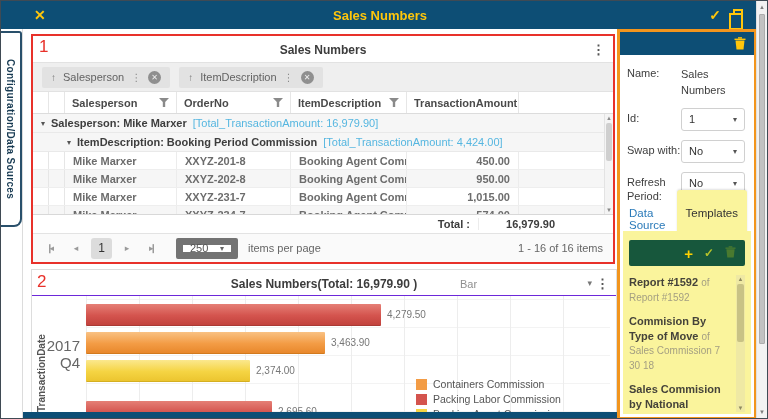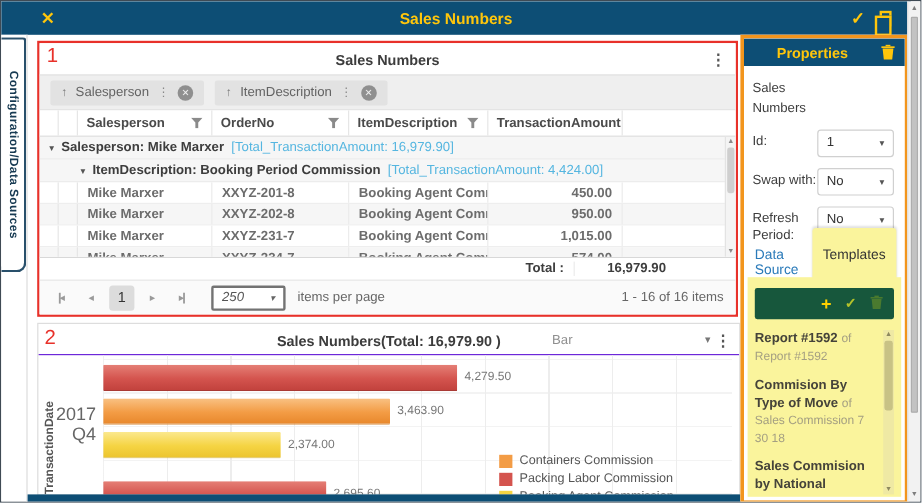--- a/index.html
+++ b/index.html
@@ -64,21 +64,21 @@
   .ms-thumb { position:absolute; left:1px; right:1px; top:9px; height:38px; background:#cfcfcf; border-radius:2px; }
 
   .total-row { height:20px; flex:0 0 20px; display:flex; align-items:center; border-top:1px solid #d8d8d8; border-bottom:1px solid #e3e3e3; background:#fff; }
   .t-label { width:446px; flex:0 0 446px; text-align:right; font-weight:bold; color:#3d3d3d; padding-right:8px; border-right:1px solid #ececec; }
   .t-value { width:76px; flex:0 0 76px; text-align:right; font-weight:bold; color:#3d3d3d; }
 
   .pager { flex:1; background:#fafafa; display:flex; align-items:center; padding:0 10px; gap:6px; color:#666; }
   .pg-btn { width:18px; height:18px; display:flex; align-items:center; justify-content:center; color:#9a9a9a; font-size:9px; } 
   .pg-bar { color:#9a9a9a; font-size:9px; margin:0 -4px; }
   .pg-num { width:21px; height:21px; background:#dcdcdc; border-radius:3px; display:flex; align-items:center; justify-content:center; color:#333; font-size:12px; }
-  .pg-size { margin-left:10px; width:62px; height:21px; background:#fff; border:2px solid #737373; border-radius:2px; display:flex; align-items:center; justify-content:space-between; padding:0 7px; color:#555;font-style:italic; }
+  .pg-size { margin-left:10px; width:62px; height:21px; background:#fff; border:7px solid #737373; border-radius:2px; display:flex; align-items:center; justify-content:space-between; padding:0 7px; color:#555; }
   .pg-size .cd { font-size:8px; color:#666; }
   .pg-ipp { margin-left:4px; color:#666; }
   .pg-range { margin-left:auto; color:#666; }
 
   
   .chart-panel { position:absolute; left:30px; top:268px; width:586px; height:144px; border:1px solid #ddd; background:#fff; overflow:hidden; }
   .c-header { position:relative; height:26px; border-bottom:1px solid #6d28d9; }
   .c-title { position:absolute; left:0; right:0; top:7px; text-align:center; font-weight:bold; font-size:12px; color:#3c3c3c; }
   .c-type { position:absolute; left:428px; top:8px; color:#8f8f8f; font-size:11px; }
   .c-caret { position:absolute; right:24px; top:8px; color:#777; font-size:9px; }
@@ -293,21 +293,21 @@
     <div class="chart-body">
       <span class="y-title">TransactionDate</span>
       <div class="plot">
         <div class="bar red" style="top: 8px; width: 295px;">
           <span class="bar-val">4,279.50</span>
         </div>
         <div class="bar orange" style="top: 36px; width: 239px;">
           <span class="bar-val">3,463.90</span>
           <span class="cat-label" style="top:5px">2017 Q4</span>
         </div>
-        <div class="bar yellow" style="top: 64px; width: 148px; text-align: center;">
+        <div class="bar yellow" style="top: 64px; width: 164px; text-align: center;">
           <span class="bar-val">2,374.00</span>
         </div>
         <div class="bar red" style="top: 105px; width: 186px;">
           <span class="bar-val">2,695.60</span>
         </div>
       </div>
       <div class="legend">
         <span class="lg-row">
             <span class="lg-sq orange"></span>
             <span class="lg-label">Containers Commission</span>
@@ -320,31 +320,31 @@
             <span class="lg-sq yellow"></span>
             <span class="lg-label">Booking Agent Commission</span>
           </span>
       </div>
     </div>
   </div>
   <div class="bottom-strip"></div>
 
   <div class="props">
     <div class="p-header">
-      <span class="p-title">Properties</span>
       <span class="trash-icon">
         <svg width="12" height="13" viewBox="0 0 12 13">
             <path d="M1.5 3.5h9l-1 9h-7z" fill="#ffc60b"></path>
             <rect x="0.5" y="1.6" width="11" height="1.4" fill="#ffc60b"></rect>
             <rect x="4" y="0.2" width="4" height="1.4" fill="#ffc60b"></rect>
           </svg>
       </span>
     </div>
     <div class="p-body">
       <div class="p-row">
+        <span class="p-label">Name:</span>
         <span class="p-val-text">Sales Numbers</span>
       </div>
       <div class="p-row">
         <span class="p-label">Id:</span>
         <span class="p-select">
           <span>1</span>
           <span class="cd">▾</span>
         </span>
       </div>
       <div class="p-row">

